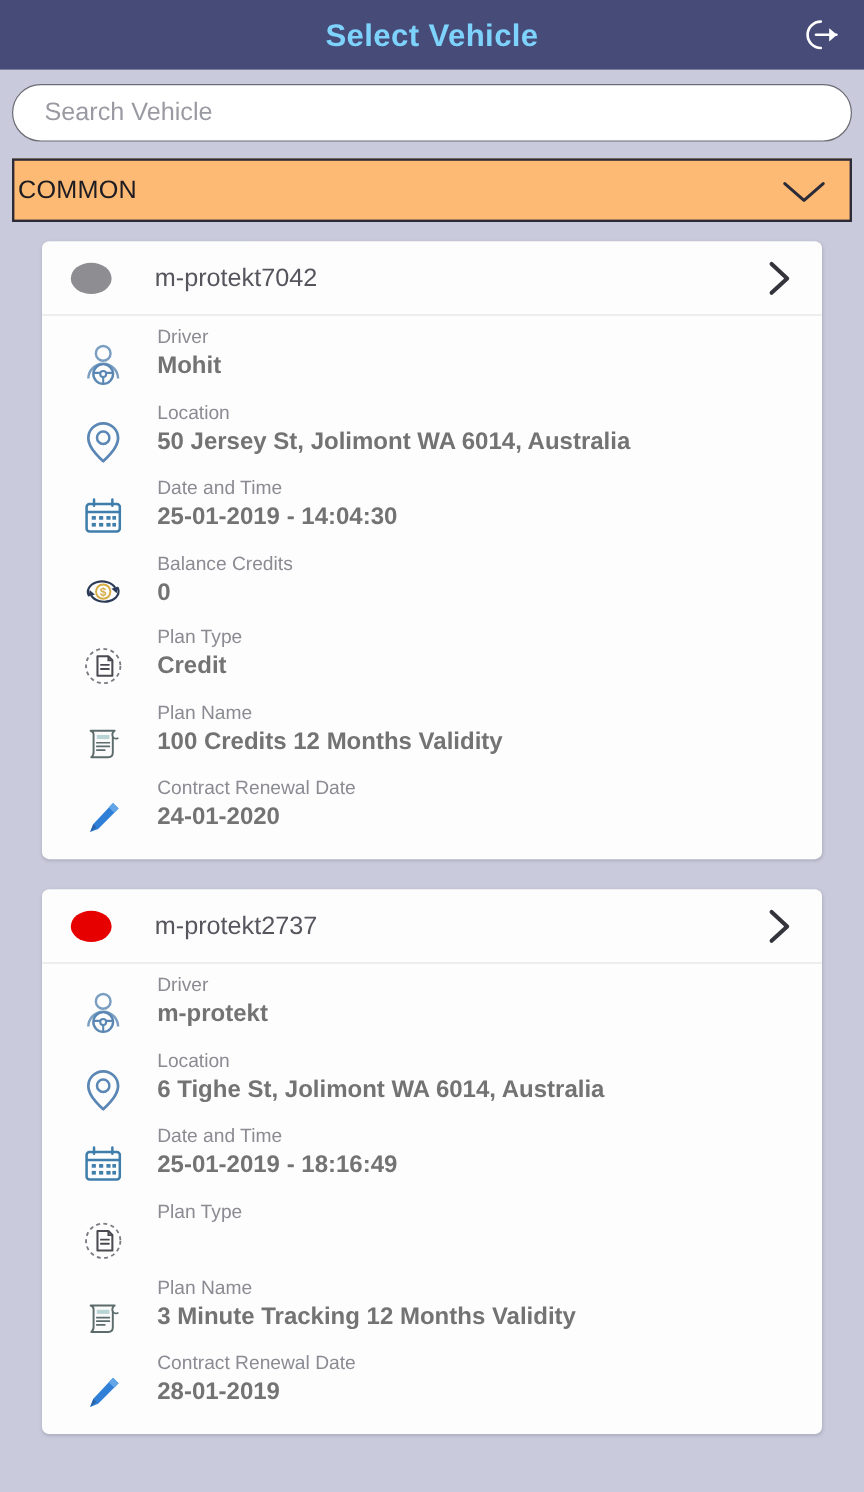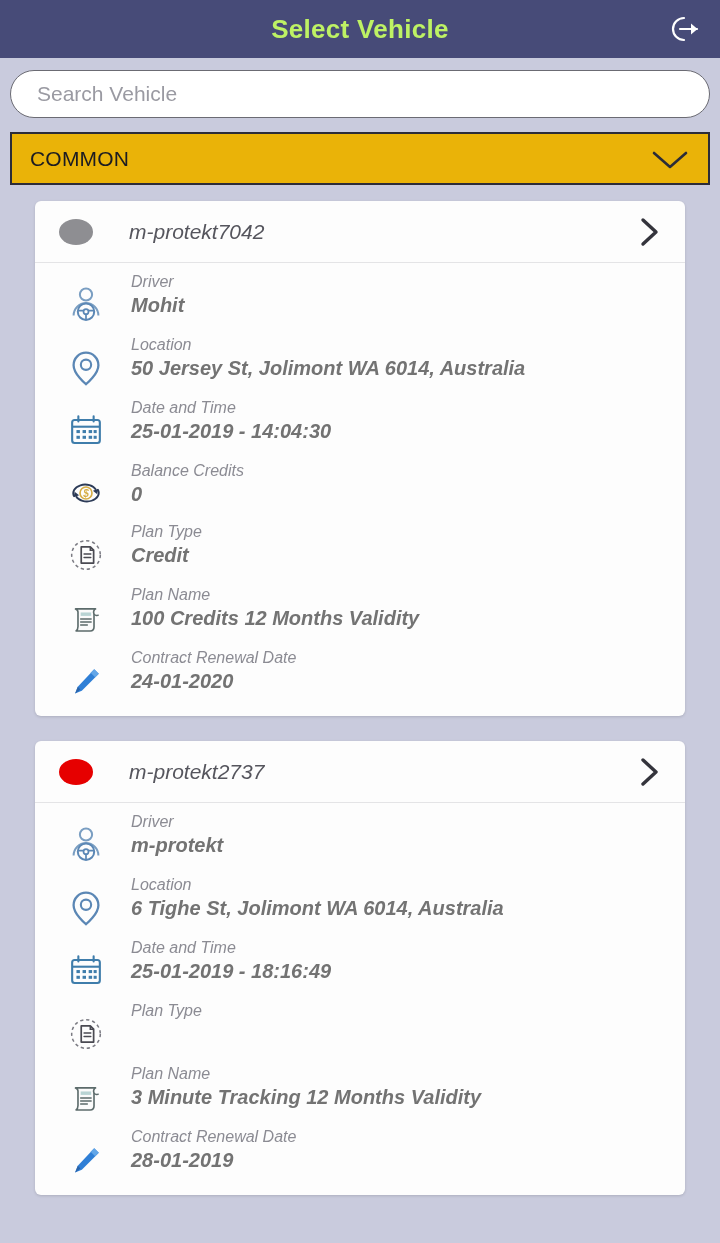--- a/index.html
+++ b/index.html
@@ -19,21 +19,21 @@
   
   .header {
     height: 58px;
     background: #474b78;
     display: flex;
     align-items: center;
     justify-content: center;
     position: relative;
   }
   .header-title {
-    color: #bef264;
+    color: #7dd3fc;
     font-size: 26px;
     font-weight: bold;
     letter-spacing: 0.3px;
   }
   .logout-btn {
     position: absolute;
     right: 12px;
     top: 50%;
     transform: translateY(-50%);
     width: 52px;
@@ -65,42 +65,41 @@
   }
 
   
   .select-wrap {
     padding: 14px 10px 0 10px;
   }
   .select-box {
     width: 100%;
     height: 53px;
     border: 2.5px solid #2c2c38;
-    background: #eab308;
+    background: #fdba74;
     display: flex;
     align-items: center;
     justify-content: space-between;
-    padding: 0 16px 0 18px;
+    padding: 0 16px 0 3px;
     cursor: pointer;
   }
   .select-value {
     font-size: 21px;
     color: #1c1c22;
     letter-spacing: 0.2px;
   }
   .chevron-down {
     width: 44px;
     height: 28px;
     flex: 0 0 auto;
   }
 
   
   .card-list {
     padding: 16px 35px 3px 35px;
-    font-style: italic;
   }
   .card {
     background: #fdfdfd;
     border-radius: 6px;
     box-shadow: 0 1px 3px rgba(0,0,0,0.14);
     margin-bottom: 25px;
     padding: 0 0 14px 0;
   }
 
   .card-head {

